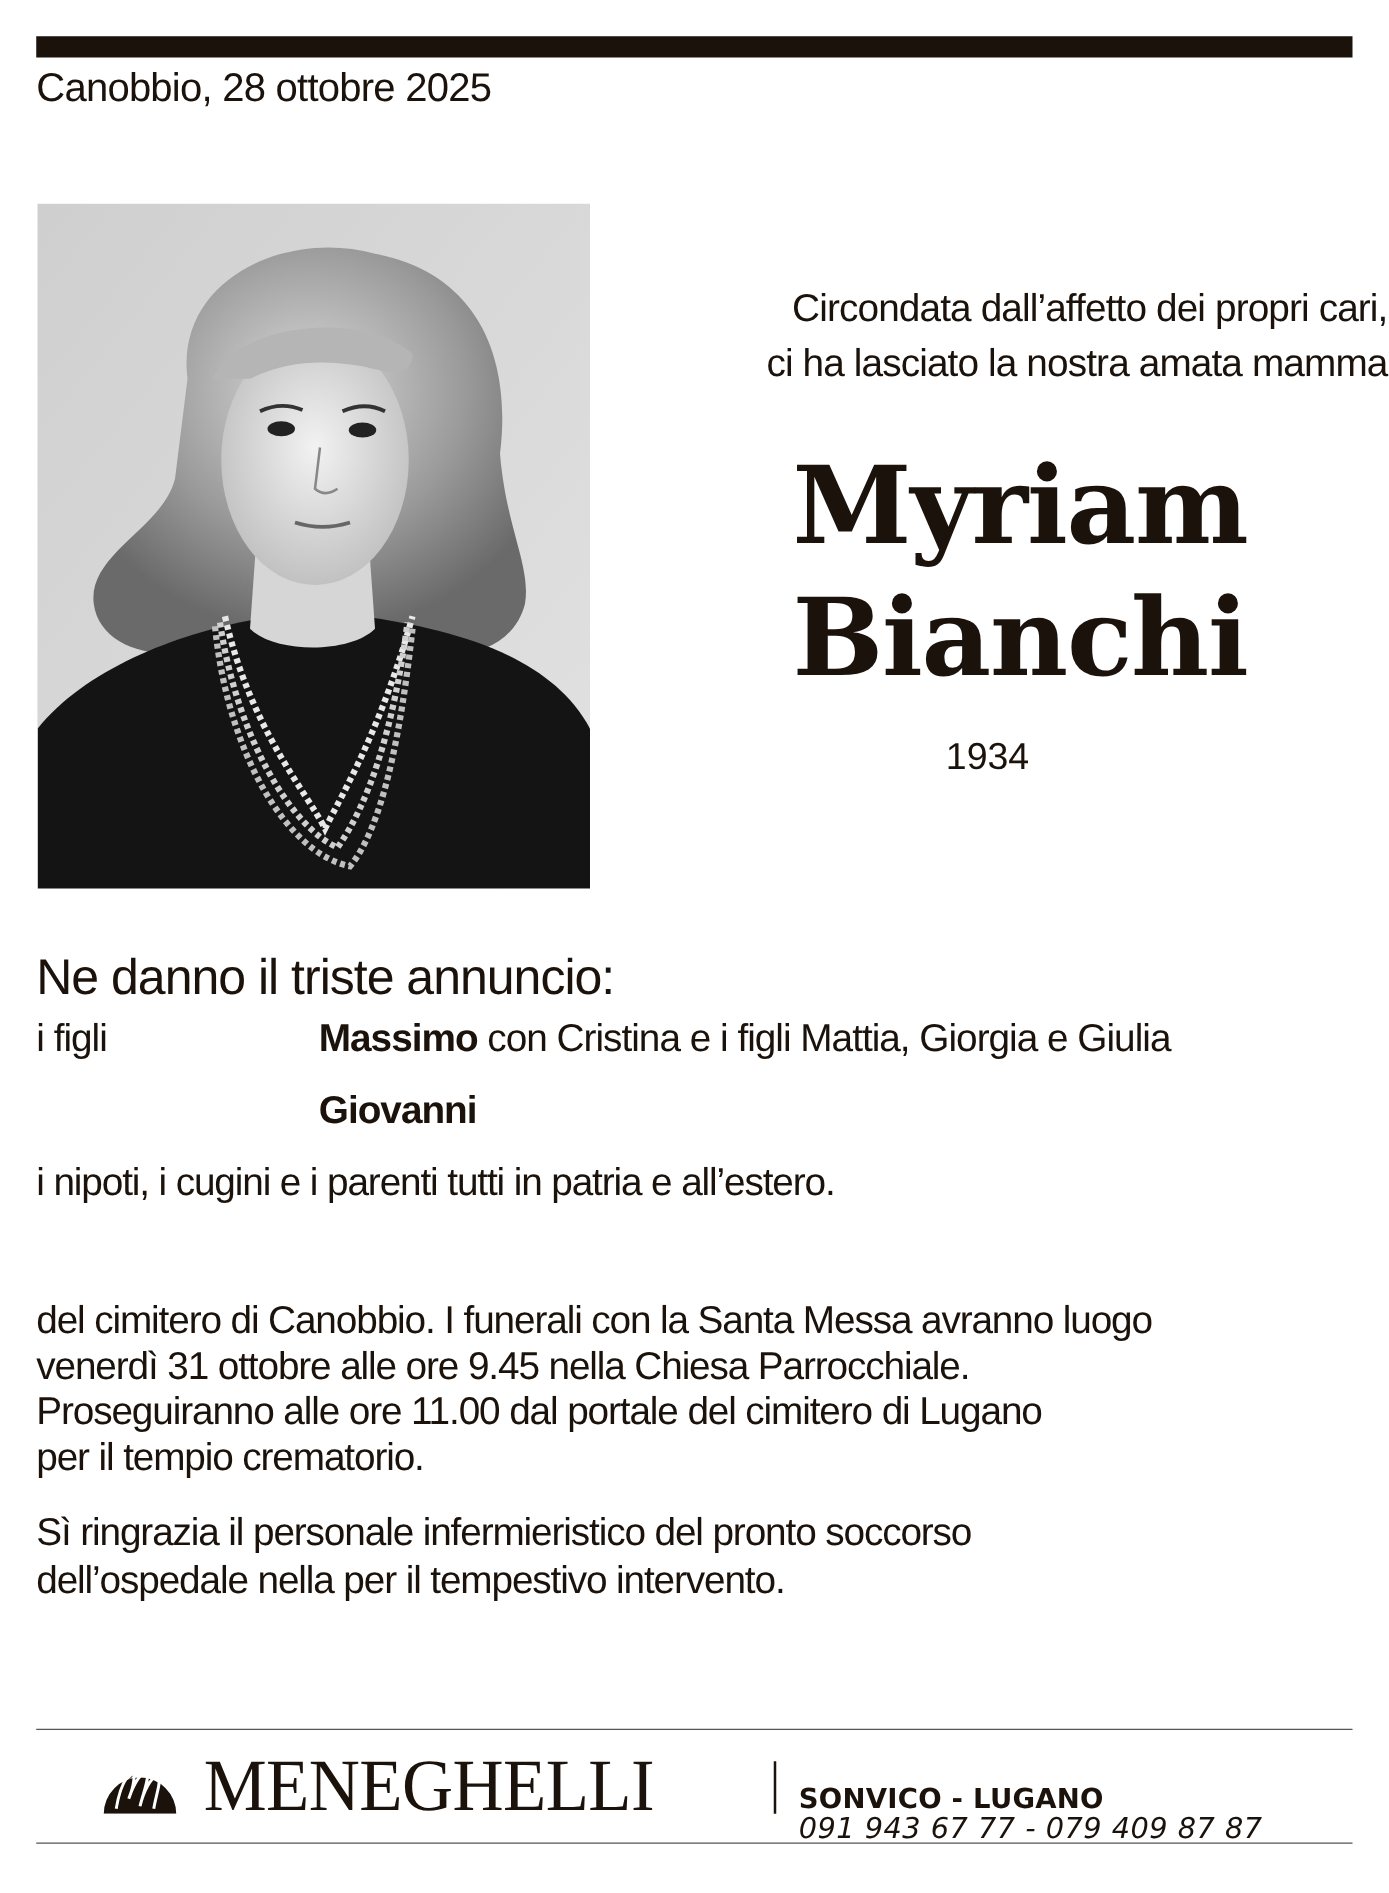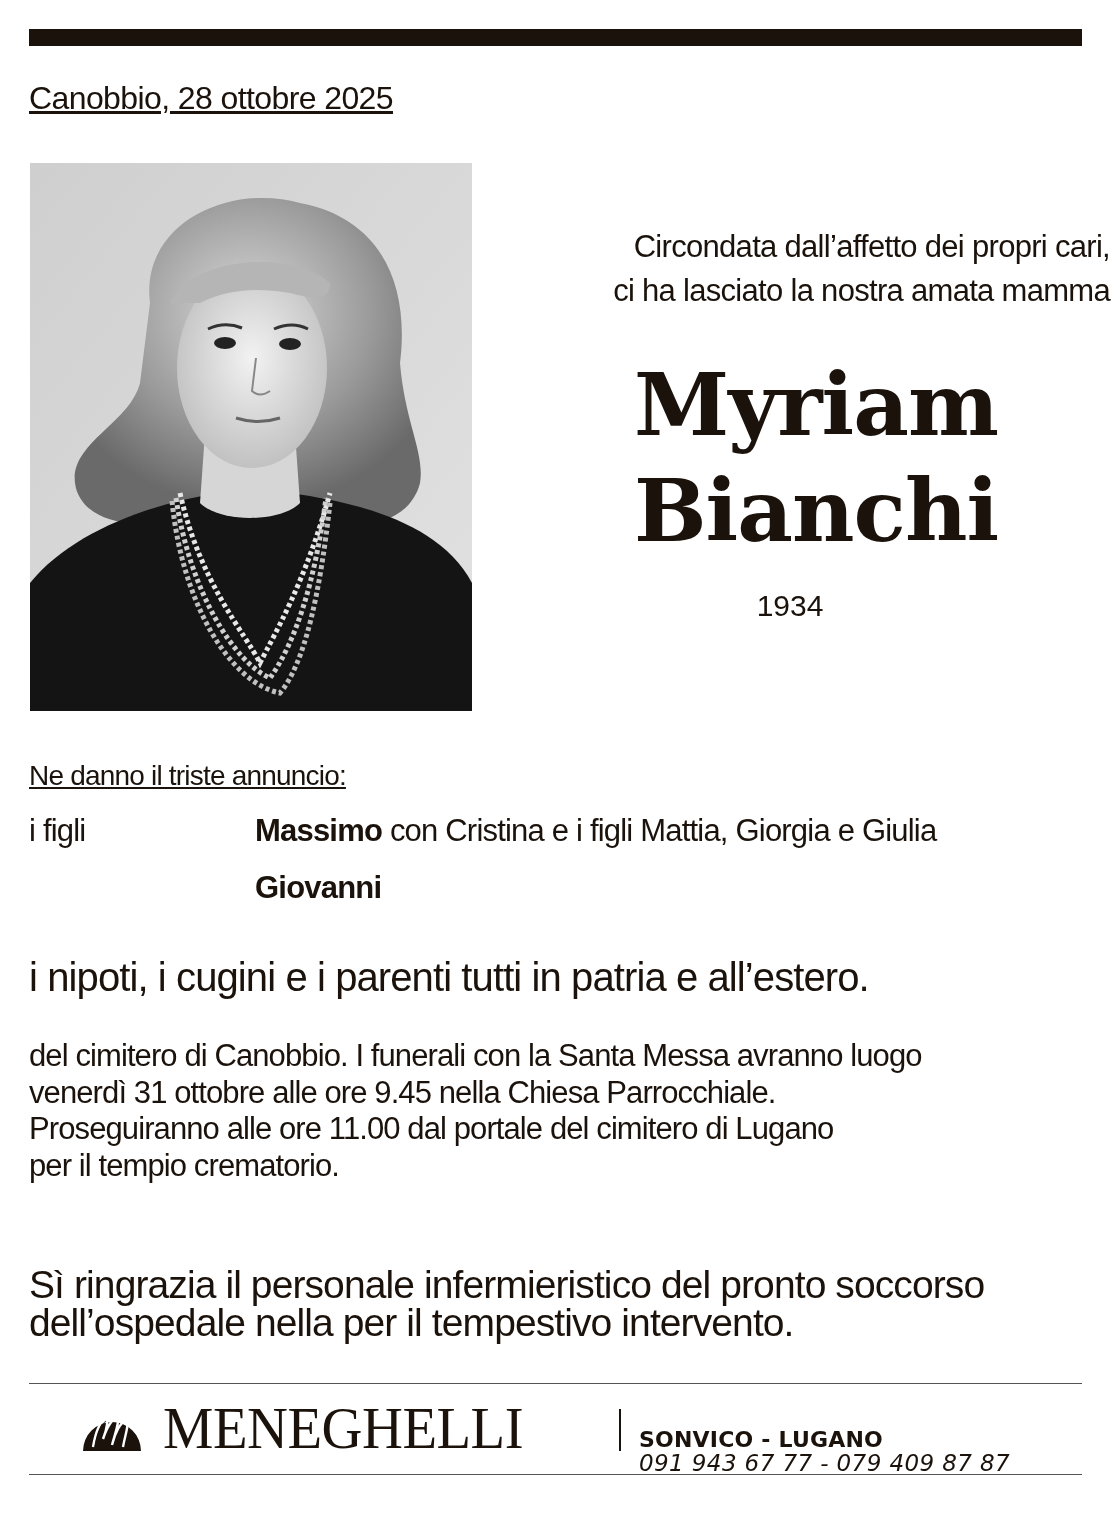--- a/index.html
+++ b/index.html
@@ -1,47 +1,47 @@
 <!DOCTYPE html>
 <html><head>
 <meta charset="utf-8">
 <style>
   * { box-sizing: border-box; margin: 0; padding: 0; }
   html, body { width: 1111px; height: 1514px; background: #ffffff; overflow: hidden; }
   body { position: relative; color: #1a120b; font-family: "Liberation Sans", "DejaVu Sans", sans-serif; }
 
   .top-rule { position: absolute; left: 29px; top: 29px; width: 1053px; height: 17px; background: #1a120b; }
 
-  .place-date { position: absolute; left: 29px; top: 80px; font-size: 32px; letter-spacing: -0.6px; text-decoration: underline; }
+  .place-date { position: absolute; left: 29px; top: 52px; font-size: 32px; letter-spacing: -0.6px; }
 
   .photo { position: absolute; left: 30px; top: 163px; width: 442px; height: 548px; overflow: hidden; background: #d9d9d9; }
   .photo svg { width: 100%; height: 100%; display: block; }
 
   .intro { position: absolute; left: 480px; top: 225px; width: 630px; text-align: right; font-size: 31px; line-height: 44px; letter-spacing: -0.7px; }
 
   .name { position: absolute; left: 591px; top: 352px; width: 450px; text-align: center;
           font-family: "DejaVu Serif", "Liberation Serif", serif; font-weight: bold;
           font-size: 86px; line-height: 106px; letter-spacing: -1px; }
 
   .year { position: absolute; left: 565px; top: 589px; width: 450px; text-align: center; font-size: 30px; }
 
-  .announce { position: absolute; left: 29px; top: 760px; font-size: 28px; letter-spacing: -0.8px; text-decoration: underline; }
+  .announce { position: absolute; left: 29px; top: 760px; font-size: 40px; letter-spacing: -0.8px; }
 
   .rel-row { position: absolute; left: 29px; font-size: 31px; letter-spacing: -0.8px; white-space: nowrap; }
   .rel-row .label { position: absolute; left: 0; top: 0; }
   .rel-row .value { position: absolute; left: 226px; top: 0; }
   .rel-row b { font-weight: bold; }
   .row-1 { top: 813px; }
   .row-2 { top: 870px; }
 
-  .others { position: absolute; left: 29px; top: 928px; font-size: 40px; letter-spacing: -0.9px; white-space: nowrap; margin-top: 27px; }
+  .others { position: absolute; left: 29px; top: 928px; font-size: 31px; letter-spacing: -0.9px; white-space: nowrap; }
 
   .details { position: absolute; left: 29px; top: 1038px; width: 1060px; font-size: 31px; line-height: 36.5px; letter-spacing: -0.9px; }
   .details p { white-space: nowrap; }
-  .thanks { position: absolute; left: 29px; top: 1266px; width: 1060px; font-size: 39px; line-height: 38px; letter-spacing: -0.9px; }
+  .thanks { position: absolute; left: 29px; top: 1207px; width: 1060px; font-size: 31px; line-height: 38px; letter-spacing: -0.9px; }
   .thanks p { white-space: nowrap; }
 
   .rule { position: absolute; left: 29px; width: 1053px; height: 1px; background: #555; }
   .rule-1 { top: 1383px; }
   .rule-2 { top: 1474px; }
 
   .logo-mark { position: absolute; left: 81px; top: 1405px; width: 62px; height: 46px; }
   .logo-text { position: absolute; left: 163px; top: 1397px; font-family: "Liberation Serif", "DejaVu Serif", serif;
                font-size: 59px; line-height: 62px; letter-spacing: -0.5px; transform: scaleX(0.96); transform-origin: left top; }
   .logo-sep { position: absolute; left: 619px; top: 1409px; width: 2px; height: 42px; background: #1a120b; }

